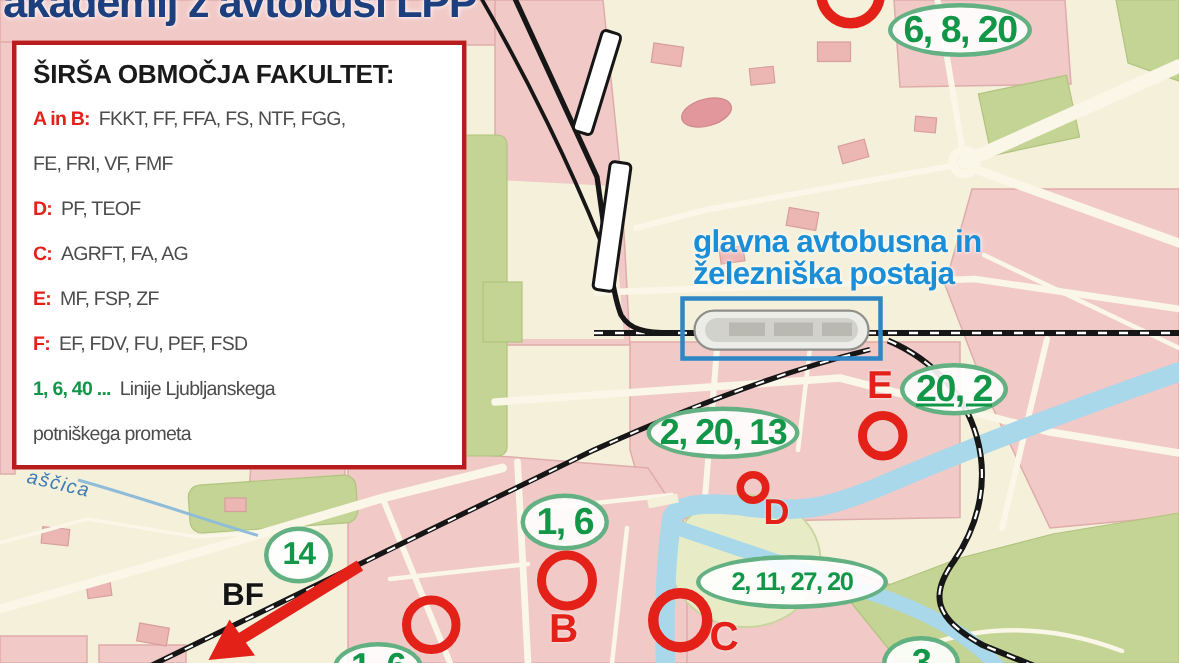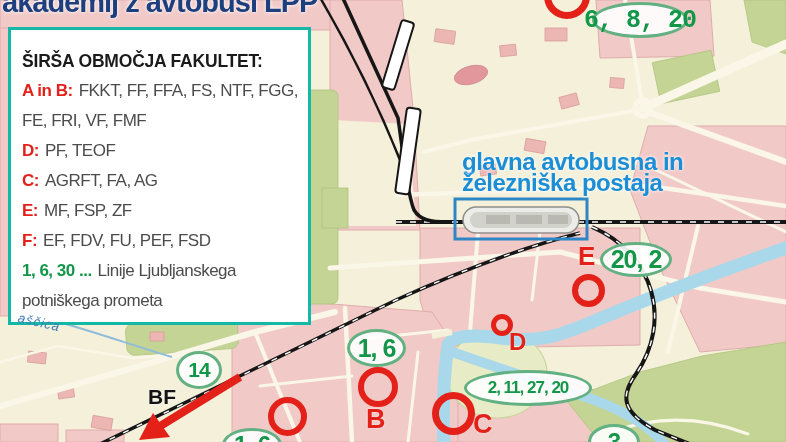--- a/index.html
+++ b/index.html
@@ -9,33 +9,33 @@
   }
   svg.map{position:absolute;left:0;top:0;}
 
   .title{
     position:absolute;left:2px;top:-14px;white-space:nowrap;
     font-size:29px;font-weight:bold;letter-spacing:-1px;color:#1d3f7e;
     text-shadow:0 0 2px rgba(255,255,255,.9),0 0 4px rgba(255,255,255,.8);
   }
   .legend{
     position:absolute;left:8px;top:27px;width:276px;height:272px;
-    background:#fff;border:3px solid #14b8a6;padding:16px 10px 4px 11px;
+    background:#fff;border:3px solid #b91c1c;padding:4px 10px 4px 11px;
     overflow:hidden;
   }
   .lg-heading{font-size:17.5px;font-weight:bold;color:#1a1a1a;line-height:30px;letter-spacing:-0.2px;white-space:nowrap;}
-  .lg-line{font-size:17px;line-height:30px;color:#4c4c4c;white-space:nowrap;letter-spacing:-0.5px;}
+  .lg-line{font-size:13px;line-height:30px;color:#4c4c4c;white-space:nowrap;letter-spacing:-0.5px;}
   .lead{font-weight:bold;margin-right:6px;}
   .lead.red{color:#e32119;}
   .lead.green{color:#129749;}
   .lead:empty{margin-right:0;}
 
   .stn-label{
     position:absolute;left:462px;top:151px;
-    color:#1b8ed6;font-weight:bold;font-size:24px;line-height:21px;letter-spacing:-0.5px;
+    color:#1b8ed6;font-weight:bold;font-size:21px;line-height:21px;letter-spacing:-0.5px;
     text-shadow:0 0 2px rgba(255,255,255,.95),0 0 4px rgba(255,255,255,.8);
   }
 
   .badge{
     position:absolute;box-sizing:border-box;
     border:3px solid #63b183;border-radius:50%;
     background:rgba(255,255,255,.9);
     color:#129749;font-weight:bold;letter-spacing:-1px;
     display:flex;align-items:center;justify-content:center;white-space:nowrap;
   }
@@ -177,34 +177,35 @@
     <div class="lg-line">
       <span class="lead red">C:</span><span>AGRFT, FA, AG</span>
     </div>
     <div class="lg-line">
       <span class="lead red">E:</span><span>MF, FSP, ZF</span>
     </div>
     <div class="lg-line">
       <span class="lead red">F:</span><span>EF, FDV, FU, PEF, FSD</span>
     </div>
     <div class="lg-line">
-      <span class="lead green">1, 6, 30 ...</span><span>Linije Ljubljanskega</span>
+      <span class="lead green">1, 6, 40 ...</span><span>Linije Ljubljanskega</span>
     </div>
     <div class="lg-line">
       <span class="lead"></span><span>potniškega prometa</span>
     </div>
   </div>
 
   <div class="stn-label">
     <div>glavna avtobusna in</div>
     <div>železniška postaja</div>
   </div>
 
-  <div class="badge" style="left:592px;top:2px;width:96px;height:36px;font-size:25px;font-family:Liberation Mono, monospace;">6, 8, 20</div>
-  <div class="badge" style="left:600px;top:242px;width:72px;height:35px;font-size:25px;">20, 2</div>
+  <div class="badge" style="left:592px;top:2px;width:96px;height:36px;font-size:25px;">6, 8, 20</div>
+  <div class="badge" style="left:600px;top:242px;width:72px;height:35px;font-size:25px;text-decoration:underline;">20, 2</div>
+  <div class="badge" style="left:431px;top:271px;width:102px;height:35px;font-size:24px;">2, 20, 13</div>
   <div class="badge" style="left:347px;top:329px;width:59px;height:38px;font-size:25px;">1, 6</div>
   <div class="badge" style="left:464px;top:370px;width:128px;height:36px;font-size:17px;">2, 11, 27, 20</div>
   <div class="badge" style="left:176px;top:351px;width:46px;height:38px;font-size:21px;">14</div>
   <div class="badge" style="left:222px;top:428px;width:60px;height:34px;font-size:24px;">1, 6</div>
   <div class="badge" style="left:588px;top:424px;width:52px;height:36px;font-size:24px;">3</div>
 
   <div class="ring" style="left:544px;top:-27px;width:32px;height:32px;border-width:7px;"></div>
   <div class="ring" style="left:572px;top:274px;width:21px;height:21px;border-width:6px;"></div>
   <div class="ring" style="left:491px;top:314px;width:12px;height:12px;border-width:5px;"></div>
   <div class="ring" style="left:358px;top:367px;width:28px;height:28px;border-width:6px;"></div>

